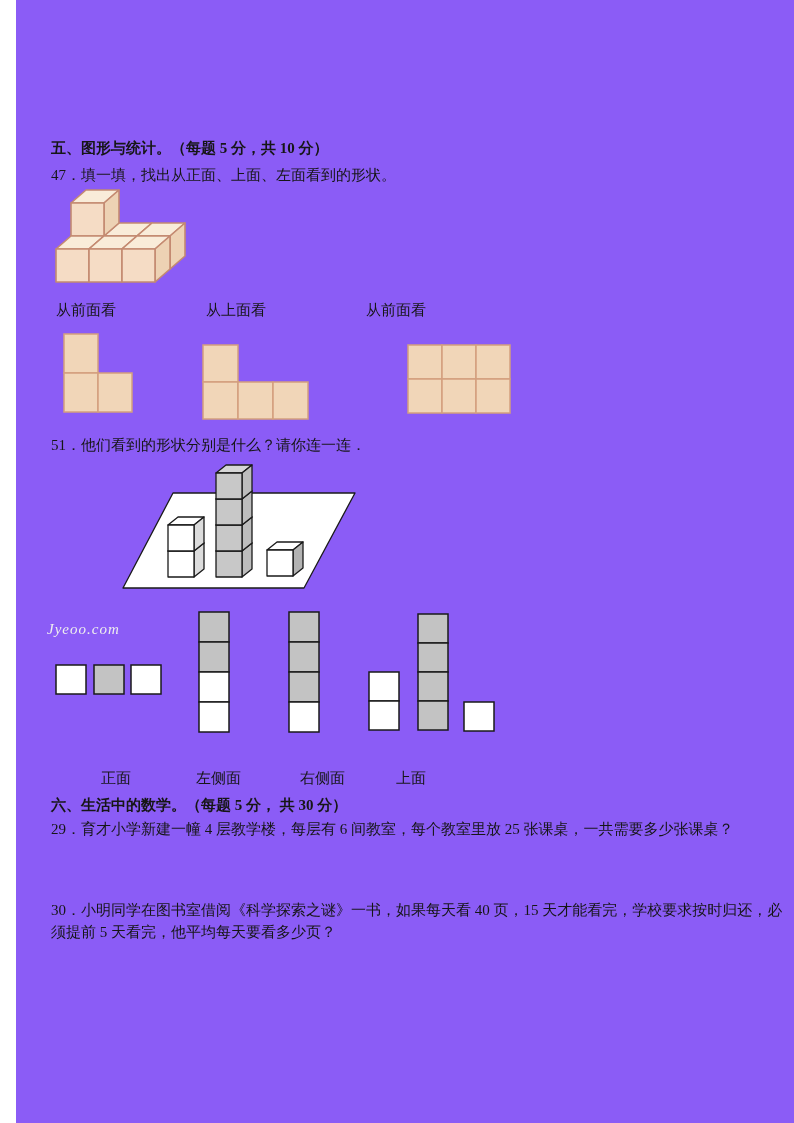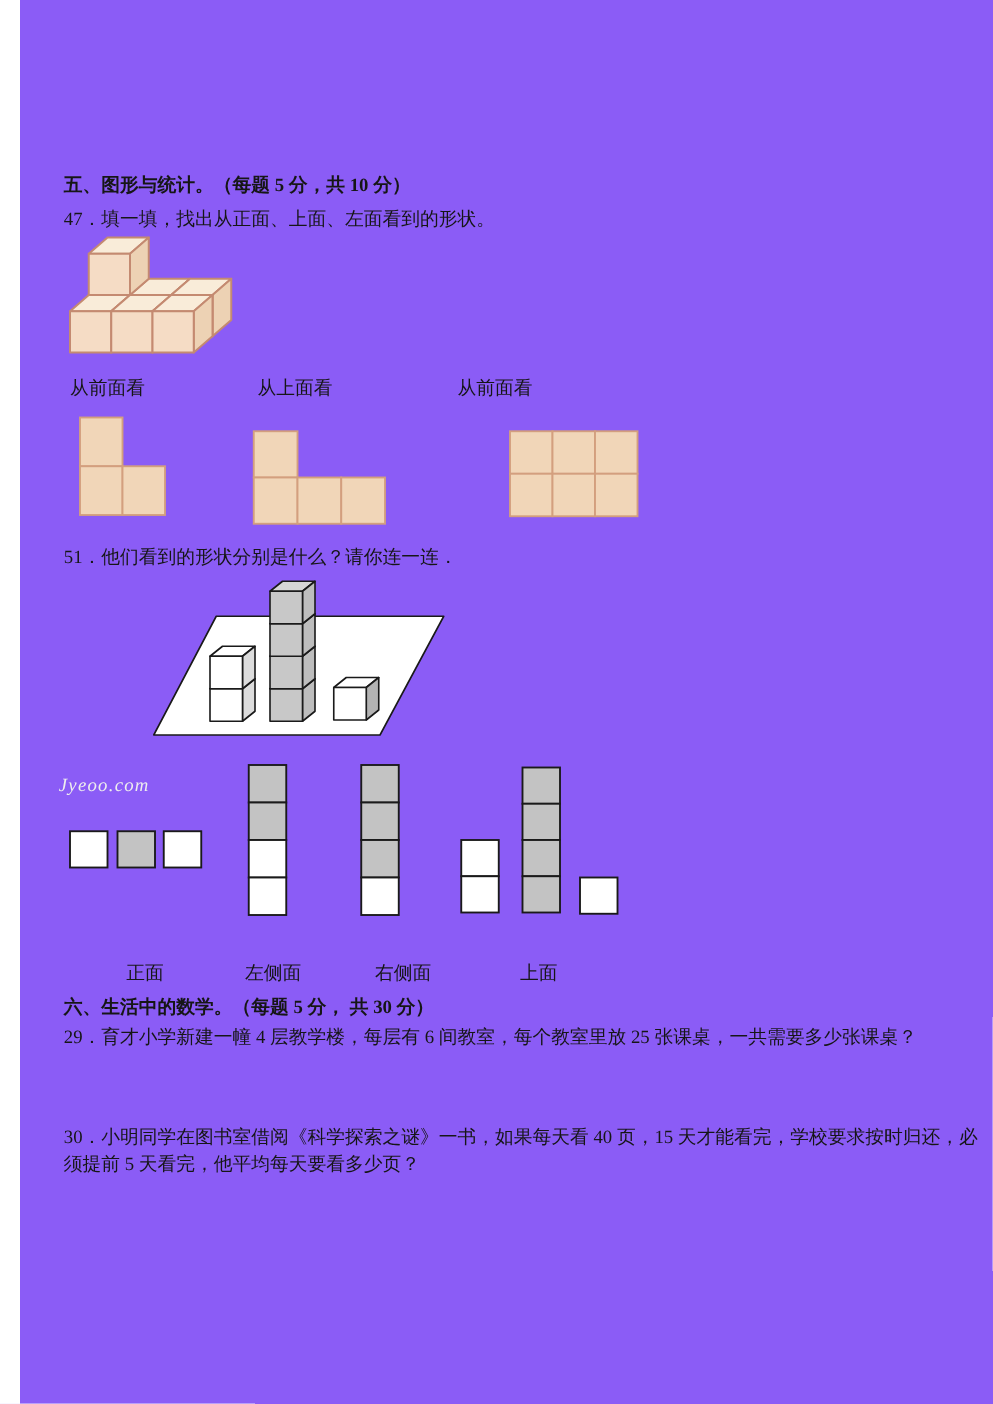--- a/index.html
+++ b/index.html
@@ -134,21 +134,21 @@
         <rect x="51" y="31" width="30" height="29" fill="#c3c3c3" stroke="#1a1a1a" stroke-width="1.5"></rect>
         <rect x="51" y="60" width="30" height="29" fill="#c3c3c3" stroke="#1a1a1a" stroke-width="1.5"></rect>
         <rect x="51" y="89" width="30" height="29" fill="#c3c3c3" stroke="#1a1a1a" stroke-width="1.5"></rect>
         <rect x="97" y="90" width="30" height="29" fill="#ffffff" stroke="#1a1a1a" stroke-width="1.5"></rect>
       </svg>
     </div>
 
   <div class="txt" style="left:85px;top:769px">正面</div>
   <div class="txt" style="left:180px;top:769px">左侧面</div>
   <div class="txt" style="left:284px;top:769px">右侧面</div>
-  <div class="txt" style="left:400px;top:769px">上面</div>
+  <div class="txt" style="left:380px;top:769px">上面</div>
 
   <div class="txt bold" style="left:35px;top:796px">六、生活中的数学。（每题 5 分， 共 30 分）</div>
 
   <div class="txt" style="left:35px;top:820px">29．育才小学新建一幢 4 层教学楼，每层有 6 间教室，每个教室里放 25 张课桌，一共需要多少张课桌？</div>
 
   <div class="para" style="left:35px;top:899px">30．小明同学在图书室借阅《科学探索之谜》一书，如果每天看 40 页，15 天才能看完，学校要求按时归还，必须提前 5 天看完，他平均每天要看多少页？</div>
 
 </div>
 
 </body></html>

